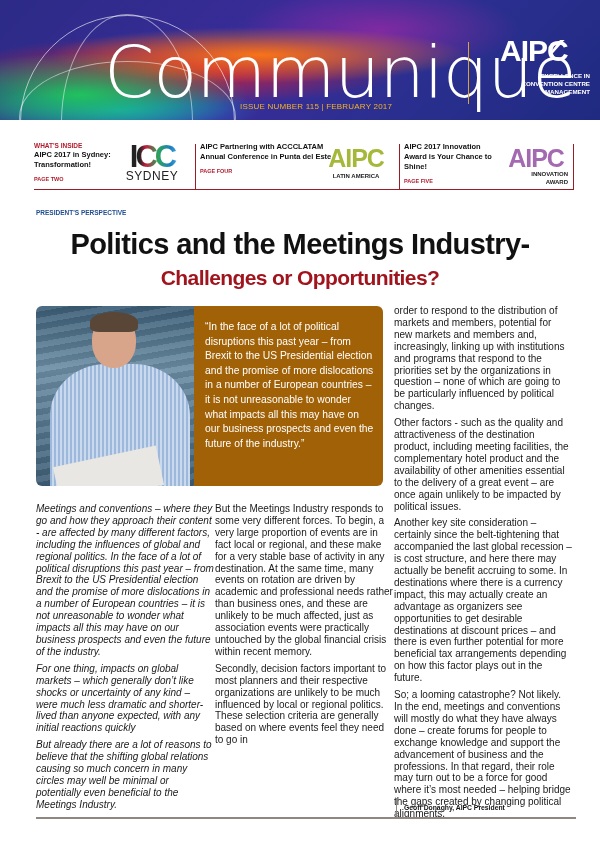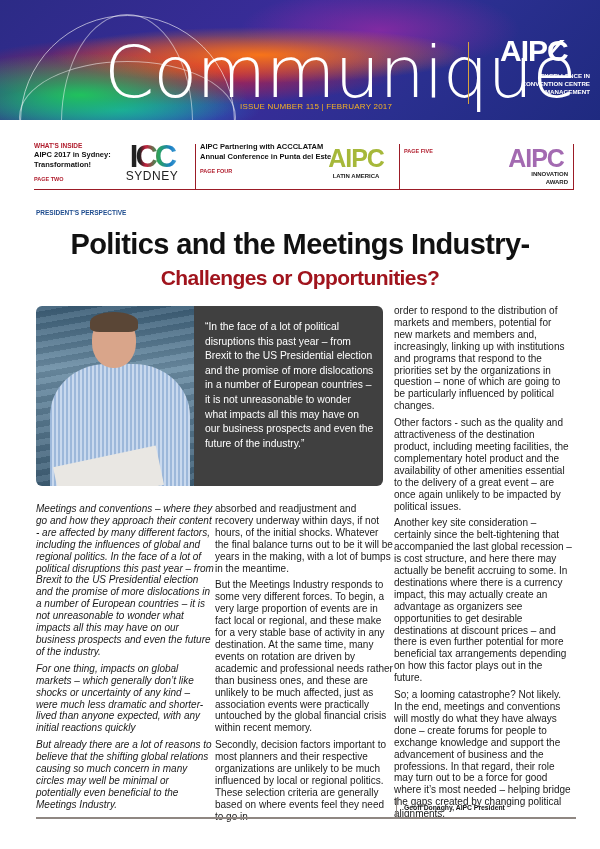--- a/index.html
+++ b/index.html
@@ -89,21 +89,21 @@
     background: linear-gradient(180deg, #3c5e77 0%, #6d8fa6 35%, #3f5f76 100%);
   }
   .photo .bg-city { position: absolute; inset: 0;
     background: repeating-linear-gradient(170deg, rgba(255,255,255,0.08) 0 6px, rgba(0,0,0,0.08) 6px 12px); }
   .photo .head { position: absolute; left: 56px; top: 10px; width: 44px; height: 52px; border-radius: 45% 45% 48% 48%; background: #d9a58a; }
   .photo .hair { position: absolute; left: 54px; top: 6px; width: 48px; height: 20px; border-radius: 50% 50% 20% 20%; background: #5a4636; }
   .photo .body { position: absolute; left: 14px; top: 58px; width: 140px; height: 130px; border-radius: 40% 40% 0 0; background: repeating-linear-gradient(90deg,#9db8da 0 2px,#c9d9ee 2px 4px); }
   .photo .paper { position: absolute; left: 20px; top: 150px; width: 105px; height: 40px; background: #e9e7e3; transform: rotate(-12deg); }
 
   .quote-box {
-    position: absolute; left: 194px; top: 306px; width: 189px; height: 180px; background: #404040;
+    position: absolute; left: 194px; top: 306px; width: 189px; height: 180px; background: #a16207;
     border-radius: 0 6px 6px 0; padding: 14px 8px 0 11px; color: #fff;
     font-size: 10.3px; line-height: 14.6px;
   }
 
   
   .col { position: absolute; font-size: 10px; line-height: 11.9px; color: #1a1a1a; }
   .col p { margin-bottom: 5px; }
   .col-a { left: 36px; top: 503px; width: 178px; font-style: italic; }
   .col-b { left: 215px; top: 503px; width: 178px; }
   .col-c { left: 394px; top: 305px; width: 178px; }
@@ -144,20 +144,21 @@
     <div class="ttl">AIPC Partnering with ACCCLATAM Annual Conference in Punta del Este</div>
     <span class="pg">PAGE FOUR</span>
   </div>
   <div class="logo-latam">
     <div class="latam-mark">AIPC</div>
     <div class="latam-sub">LATIN AMERICA</div>
   </div>
   <div class="vsep b"></div>
 
   <div class="teaser t3">
+    <div class="ttl">AIPC 2017 Innovation Award is Your Chance to Shine!</div>
     <span class="pg">PAGE FIVE</span>
   </div>
   <div class="logo-innov">
     <div class="innov-mark">AIPC</div>
     <div class="innov-sub">INNOVATION</div>
     <div class="innov-sub">AWARD</div>
   </div>
   <div class="vsep c"></div>
 </div>
 
@@ -177,21 +178,20 @@
 
 <div class="quote-box">“In the face of a lot of political disruptions this past year – from Brexit to the US Presidential election and the promise of more dislocations in a number of European countries – it is not unreasonable to wonder what impacts all this may have on our business prospects and even the future of the industry.”</div>
 
 <div class="col col-a">
   <p>Meetings and conventions – where they go and how they approach their content - are affected by many different factors, including the influences of global and regional politics. In the face of a lot of political disruptions this past year – from Brexit to the US Presidential election and the promise of more dislocations in a number of European countries – it is not unreasonable to wonder what impacts all this may have on our business prospects and even the future of the industry.</p>
   <p>For one thing, impacts on global markets – which generally don’t like shocks or uncertainty of any kind – were much less dramatic and shorter-lived than anyone expected, with any initial reactions quickly</p>
   <p>But already there are a lot of reasons to believe that the shifting global relations causing so much concern in many circles may well be minimal or potentially even beneficial to the Meetings Industry.</p>
 </div>
 
 <div class="col col-b">
-  <p>absorbed and readjustment and recovery underway within days, if not hours, of the initial shocks. Whatever the final balance turns out to be it will be years in the making, with a lot of bumps in the meantime.</p>
   <p>But the Meetings Industry responds to some very different forces. To begin, a very large proportion of events are in fact local or regional, and these make for a very stable base of activity in any destination. At the same time, many events on rotation are driven by academic and professional needs rather than business ones, and these are unlikely to be much affected, just as association events were practically untouched by the global financial crisis within recent memory.</p>
   <p>Secondly, decision factors important to most planners and their respective organizations are unlikely to be much influenced by local or regional politics. These selection criteria are generally based on where events feel they need to go in</p>
 </div>
 
 <div class="col col-c">
   <p>order to respond to the distribution of markets and members, potential for new markets and members and, increasingly, linking up with institutions and programs that respond to the priorities set by the organizations in question – none of which are going to be particularly influenced by political changes.</p>
   <p>Other factors - such as the quality and attractiveness of the destination product, including meeting facilities, the complementary hotel product and the availability of other amenities essential to the delivery of a great event – are once again unlikely to be impacted by political issues.</p>
   <p>Another key site consideration – certainly since the belt-tightening that accompanied the last global recession – is cost structure, and here there may actually be benefit accruing to some. In destinations where there is a currency impact, this may actually create an advantage as organizers see opportunities to get desirable destinations at discount prices – and there is even further potential for more beneficial tax arrangements depending on how this factor plays out in the future.</p>
   <p>So; a looming catastrophe? Not likely. In the end, meetings and conventions will mostly do what they have always done – create forums for people to exchange knowledge and support the advancement of business and the professions. In that regard, their role may turn out to be a force for good where it’s most needed – helping bridge the gaps created by changing political alignments.</p>
 </div>

